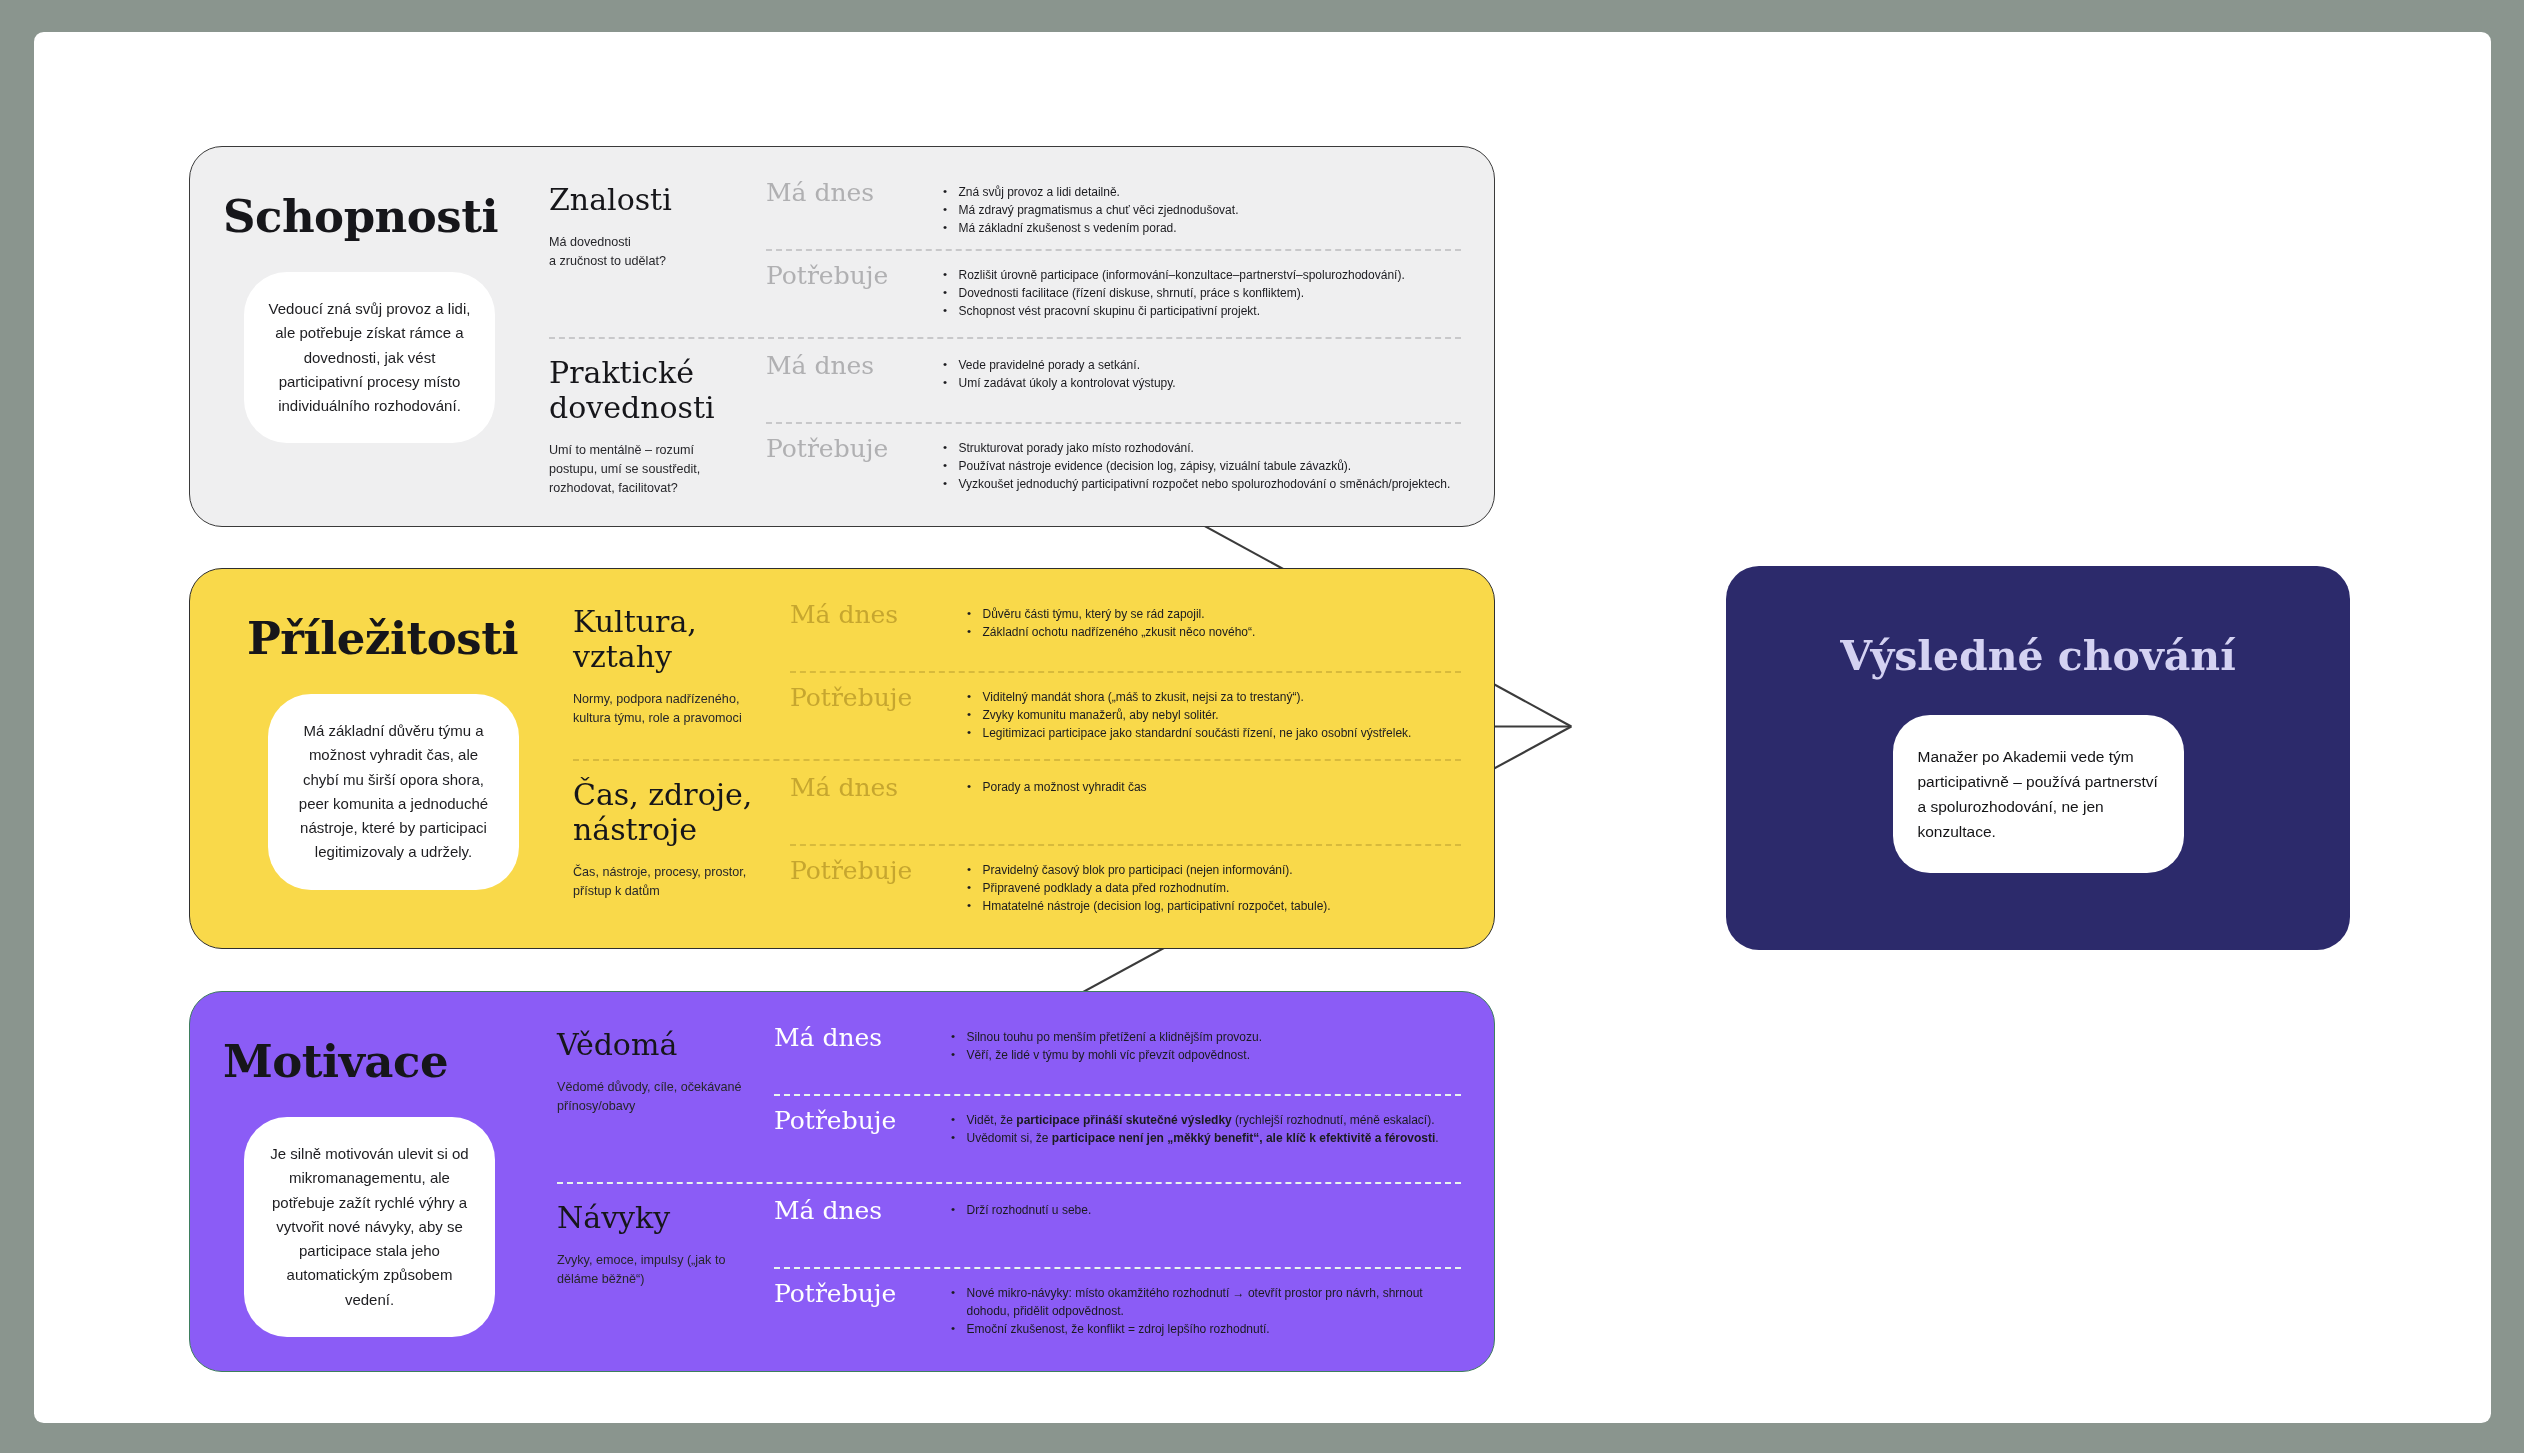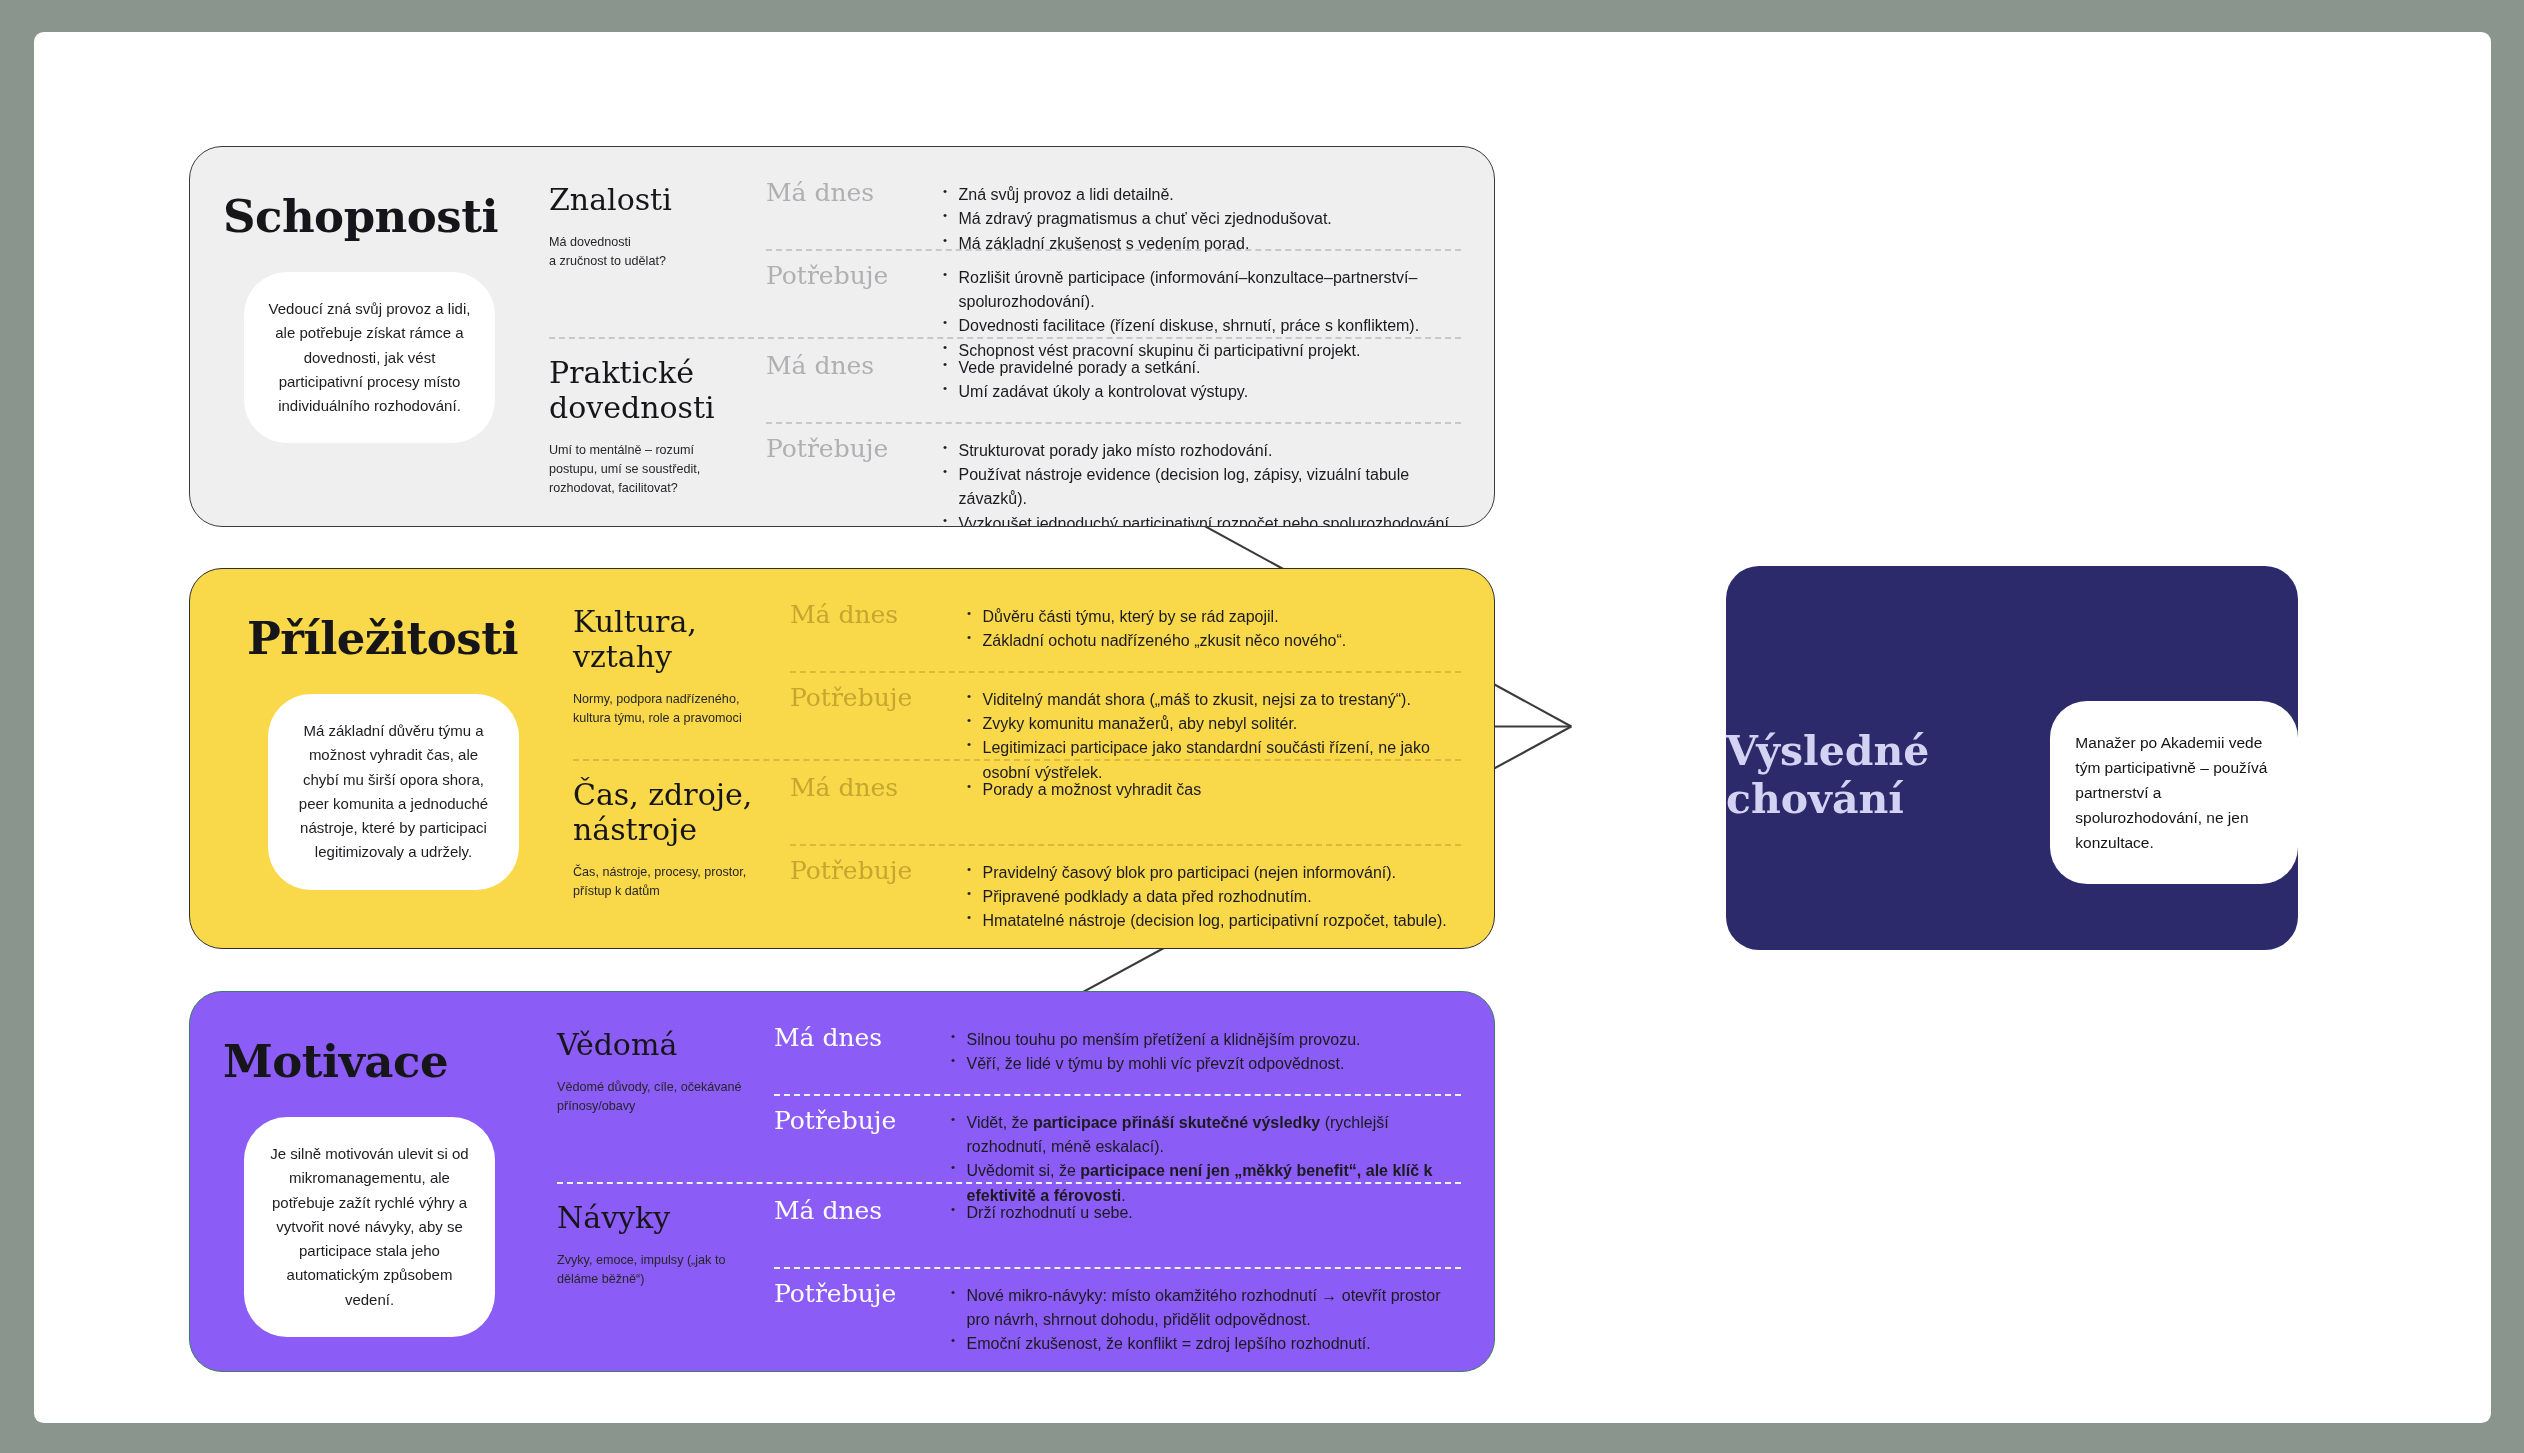--- a/index.html
+++ b/index.html
@@ -99,21 +99,21 @@
   .row-head {
     flex: 0 0 175px;
     font-family: "DejaVu Serif", serif;
     font-size: 25px;
     line-height: 1;
   }
   .row-bullets { flex: 1 1 auto; padding-top: 2.9px; }
   .bullet {
     position: relative;
     padding-left: 17.5px;
-    font-size: 16px;
+    font-size: 12px;
     line-height: 1.52;
     color: #1b1b1f;
   }
   .bullet::before {
     content: "\2022";
     position: absolute; left: 1.9px; top: -1px;
     font-size: 11.7px; line-height: 1.6;
   }
   .bullet b { font-weight: bold; }
 
@@ -146,25 +146,25 @@
     background: #8b5cf6;
     border: 1.6px solid #3e7f5d;
     gap: 8px;
   }
   #band-motivace .row-head { color: #ffffff; }
   #band-motivace .dash { border-color: #e8f5ee; }
 
   
   #outcome {
     position: absolute;
-    left: 1692px; top: 534px; width: 572px; height: 384px;
+    left: 1692px; top: 534px; width: 624px; height: 384px;
     background: #2c2a6b;
     border-radius: 33px;
-    display: flex; flex-direction: row; align-items: center;
-    padding-top: 34px;
+    display: flex; flex-direction: column; align-items: center;
+    padding-top: 66px;
   }
   #outcome-title {
     font-family: "DejaVu Serif", serif;
     font-weight: bold;
     font-size: 41px;
     color: #d4d2f2;
     letter-spacing: 0px;
   }
   #outcome-card {
     margin-top: 35px;

